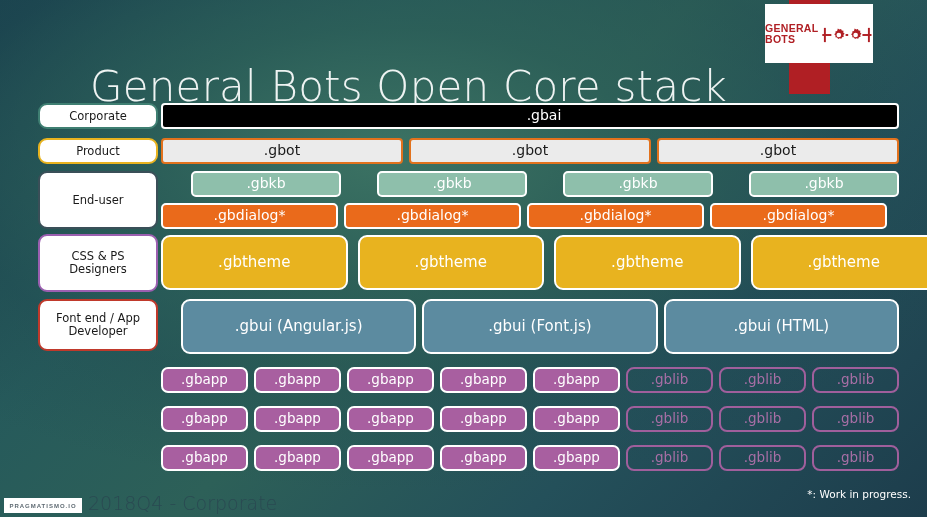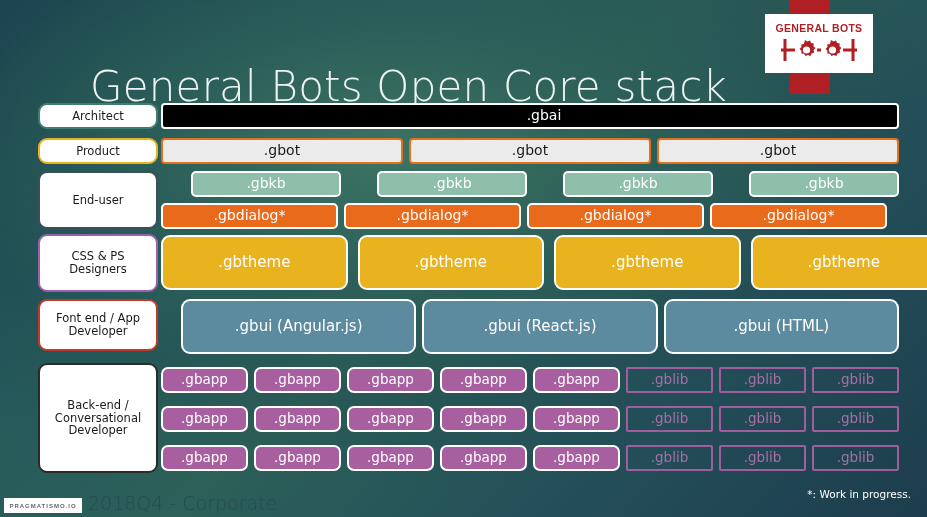--- a/index.html
+++ b/index.html
@@ -14,22 +14,22 @@
       radial-gradient(ellipse 70% 65% at 42% 30%, rgba(61,116,100,0.95) 0%, rgba(45,96,88,0.75) 38%, rgba(30,70,76,0.25) 70%, rgba(23,63,76,0) 100%),
       linear-gradient(135deg,#1b4450 0%,#265a5b 28%,#2d6058 48%,#24505a 72%,#1d3d4c 100%);
     overflow:hidden;
   }
   
   .logo-stripe{
     position:absolute;left:789px;top:0;width:41px;height:94px;
     background:#b01f24;
   }
   .logo-box{
-    position:absolute;left:765px;top:14px;width:108px;height:59px;
-    background:#ffffff;display:flex;flex-direction:column;
+    position:absolute;left:765px;top:4px;width:108px;height:59px;
+    background:#ffffff;display:flex;flex-direction:row;
     align-items:center;justify-content:center;
   }
   .logo-word{
     color:#b01f24;font-size:10.5px;font-weight:bold;letter-spacing:0.3px;
     font-family:"Liberation Sans", sans-serif;line-height:1;
   }
   .logo-gears{margin-top:2px;display:block;}
   .title{
     position:absolute;left:52px;top:34px;
     font-size:42px;font-weight:300;color:#eef3f2;
@@ -74,21 +74,21 @@
   .gbui{
     height:55px;background:#5c8ba0;border:2px solid #ffffff;color:#ffffff;
     font-size:15px;border-radius:9px;font-family:"DejaVu Sans", sans-serif;
   }
   .gbapp{
     height:26px;background:#a85fa0;border:2px solid #ffffff;color:#ffffff;
     font-size:13.5px;border-radius:7px;font-family:"DejaVu Sans", sans-serif;
   }
   .gblib{
     height:26px;background:transparent;border:2px solid #a05f9c;color:#a86fa6;
-    font-size:13.5px;border-radius:2px;font-family:"DejaVu Sans", sans-serif;
+    font-size:13.5px;border-radius:8px;font-family:"DejaVu Sans", sans-serif;
   }
   
   .footer-logo{
     position:absolute;left:4px;top:498px;width:78px;height:15px;
     background:#ffffff;display:flex;align-items:center;justify-content:center;
   }
   .footer-logo span{
     color:#5e6a72;font-size:6px;letter-spacing:1px;font-weight:bold;
     font-family:"Liberation Sans", sans-serif;
   }
@@ -122,36 +122,33 @@
         <circle cx="27.5" cy="14" r="3.6" fill="#ffffff"></circle>
         <path d="M52 4 l2.4 1.4 2.6-.8 1.1 2.5 2.7 .4 -.4 2.7 2.1 1.8 -1.9 2 .6 2.6 -2.6 .9 -1.2 2.4 -2.5-1 -2.4 1.2 -1.5-2.3 -2.7-.3 .1-2.7 -1.9-1.9 2-1.8 -.3-2.7 2.7-.5z"></path>
         <circle cx="53.5" cy="14" r="3.6" fill="#ffffff"></circle>
       </g>
     </svg>
   </div>
 
   <h1 class="title">General Bots Open Core stack</h1>
 
   <div class="role box" style="left:38px;top:103px;width:120px;height:26px;border-color:#3f7f72;">
-    <span>Architect</span>
+    <span>Corporate</span>
   </div>
   <div class="role box" style="left:38px;top:138px;width:120px;height:26px;border-color:#e8b31f;">
     <span>Product</span>
   </div>
   <div class="role box" style="left:38px;top:234px;width:120px;height:58px;border-color:#9b5fb0;">
     <span>CSS &amp; PS Designers</span>
   </div>
   <div class="role box" style="left:38px;top:171px;width:120px;height:58px;border-color:#3a4f58;">
     <span>End-user</span>
   </div>
   <div class="role box" style="left:38px;top:299px;width:120px;height:52px;border-color:#c0392b;">
     <span>Font end / App Developer</span>
-  </div>
-  <div class="role box" style="left:38px;top:363px;width:120px;height:110px;border-color:#2b2b2b;">
-    <span>Back-end / Conversational Developer</span>
   </div>
 
   <div class="gbai box">
     <span>.gbai</span>
   </div>
 
   <div class="row" style="left:161px;top:138px;width:738px;gap:6px;">
     <div class="gbot box" style="flex:1;">
       <span>.gbot</span>
     </div>
@@ -206,21 +203,21 @@
     <div class="gbtheme box" style="flex:1;">
       <span>.gbtheme</span>
     </div>
   </div>
 
   <div class="row" style="left:161px;top:299px;width:738px;gap:6px;">
     <div class="gbui box" style="flex:1;margin-left:20px;">
       <span>.gbui (Angular.js)</span>
     </div>
     <div class="gbui box" style="flex:1;">
-      <span>.gbui (React.js)</span>
+      <span>.gbui (Font.js)</span>
     </div>
     <div class="gbui box" style="flex:1;">
       <span>.gbui (HTML)</span>
     </div>
   </div>
 
   <div class="row" style="left:161px;top:367px;width:738px;gap:6px;">
     <div class="gbapp box" style="flex:1;">
       <span>.gbapp</span>
       </div>

